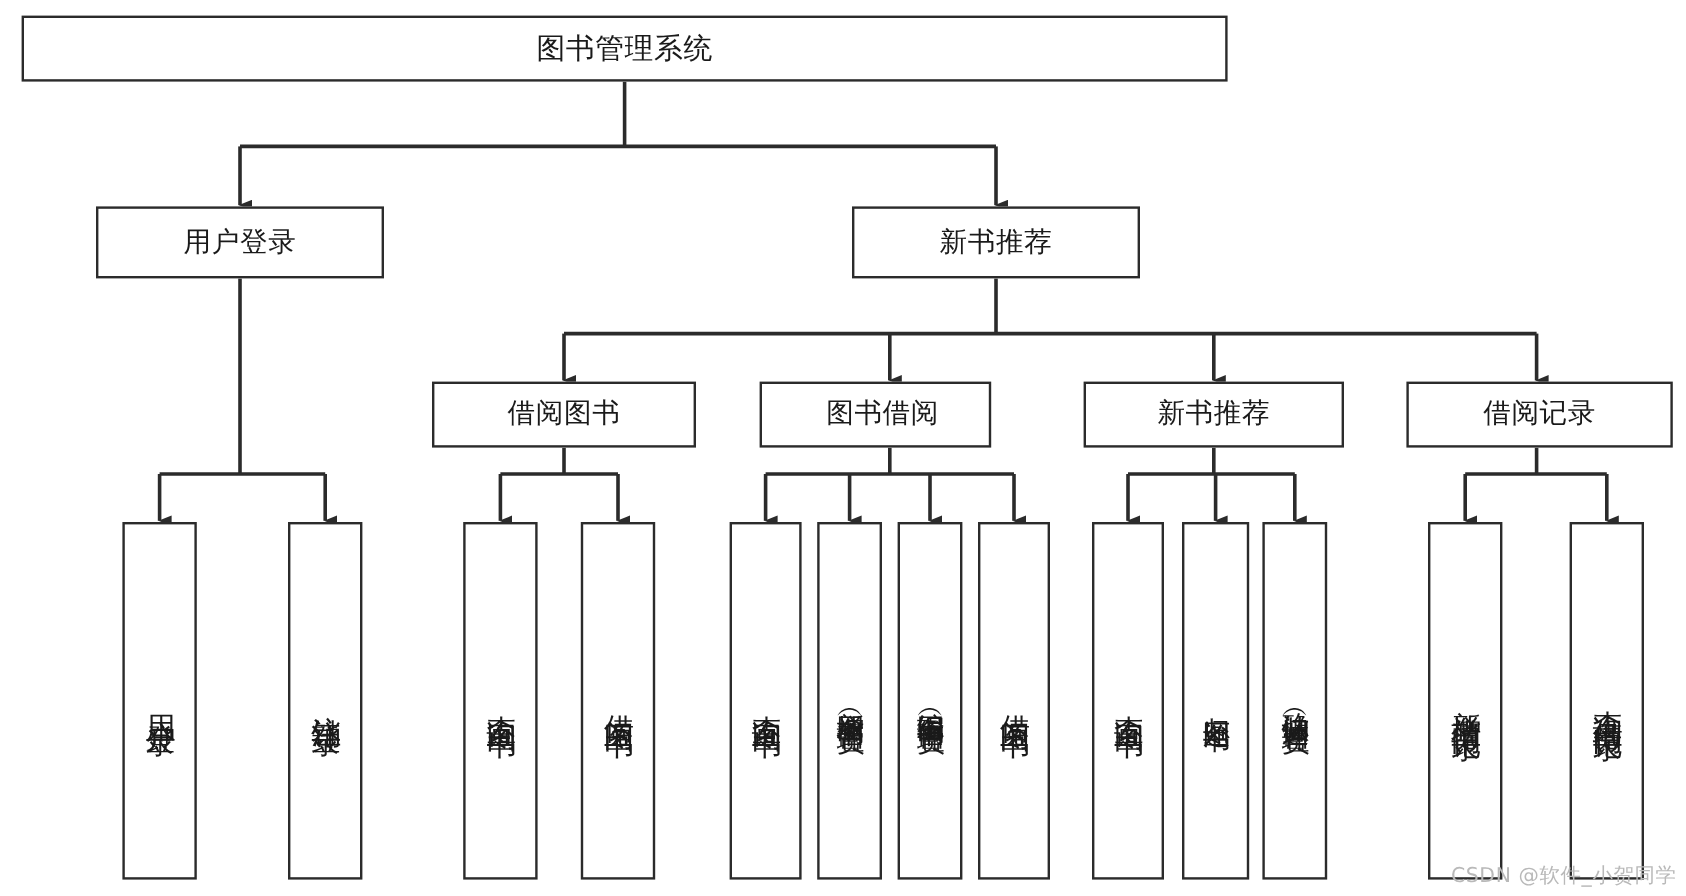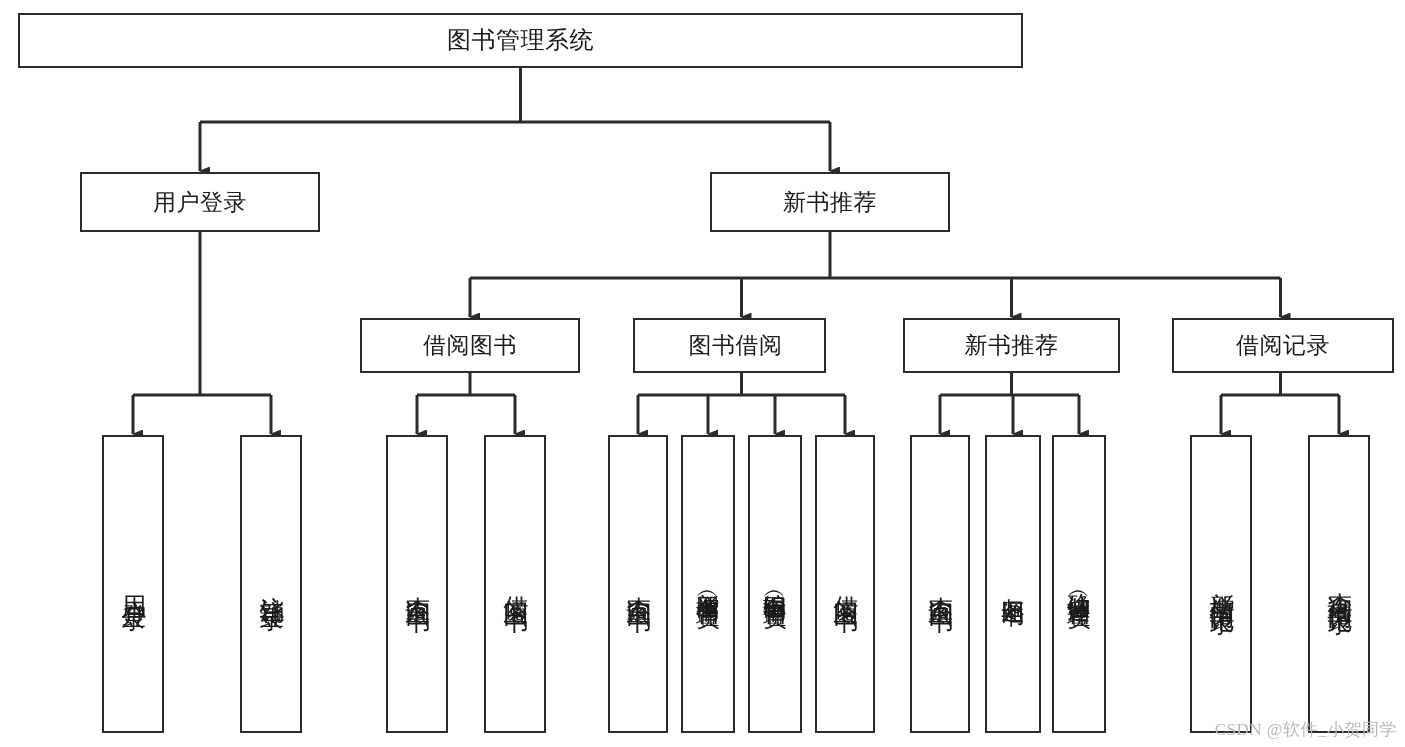--- a/index.html
+++ b/index.html
@@ -70,21 +70,20 @@
   }
   #watermark {
     position: absolute;
     right: 8px;
     bottom: 6px;
     font-size: 17px;
     color: #b9b9b9;
     letter-spacing: 0.5px;
     white-space: nowrap;
     user-select: none;
-    font-family: Liberation Serif, serif;
   }
 </style>
 </head>
 <body>
 
 <div id="diagram-root">
   <svg id="edge-layer" viewBox="0 0 1405 747" xmlns="http://www.w3.org/2000/svg">
     <defs>
       <marker id="arrowhead" markerWidth="9" markerHeight="11" refX="4.5" refY="10" orient="auto" markerUnits="userSpaceOnUse">
         <polygon points="0,0 9,0 4.5,11" fill="#2b2b2b"></polygon>

